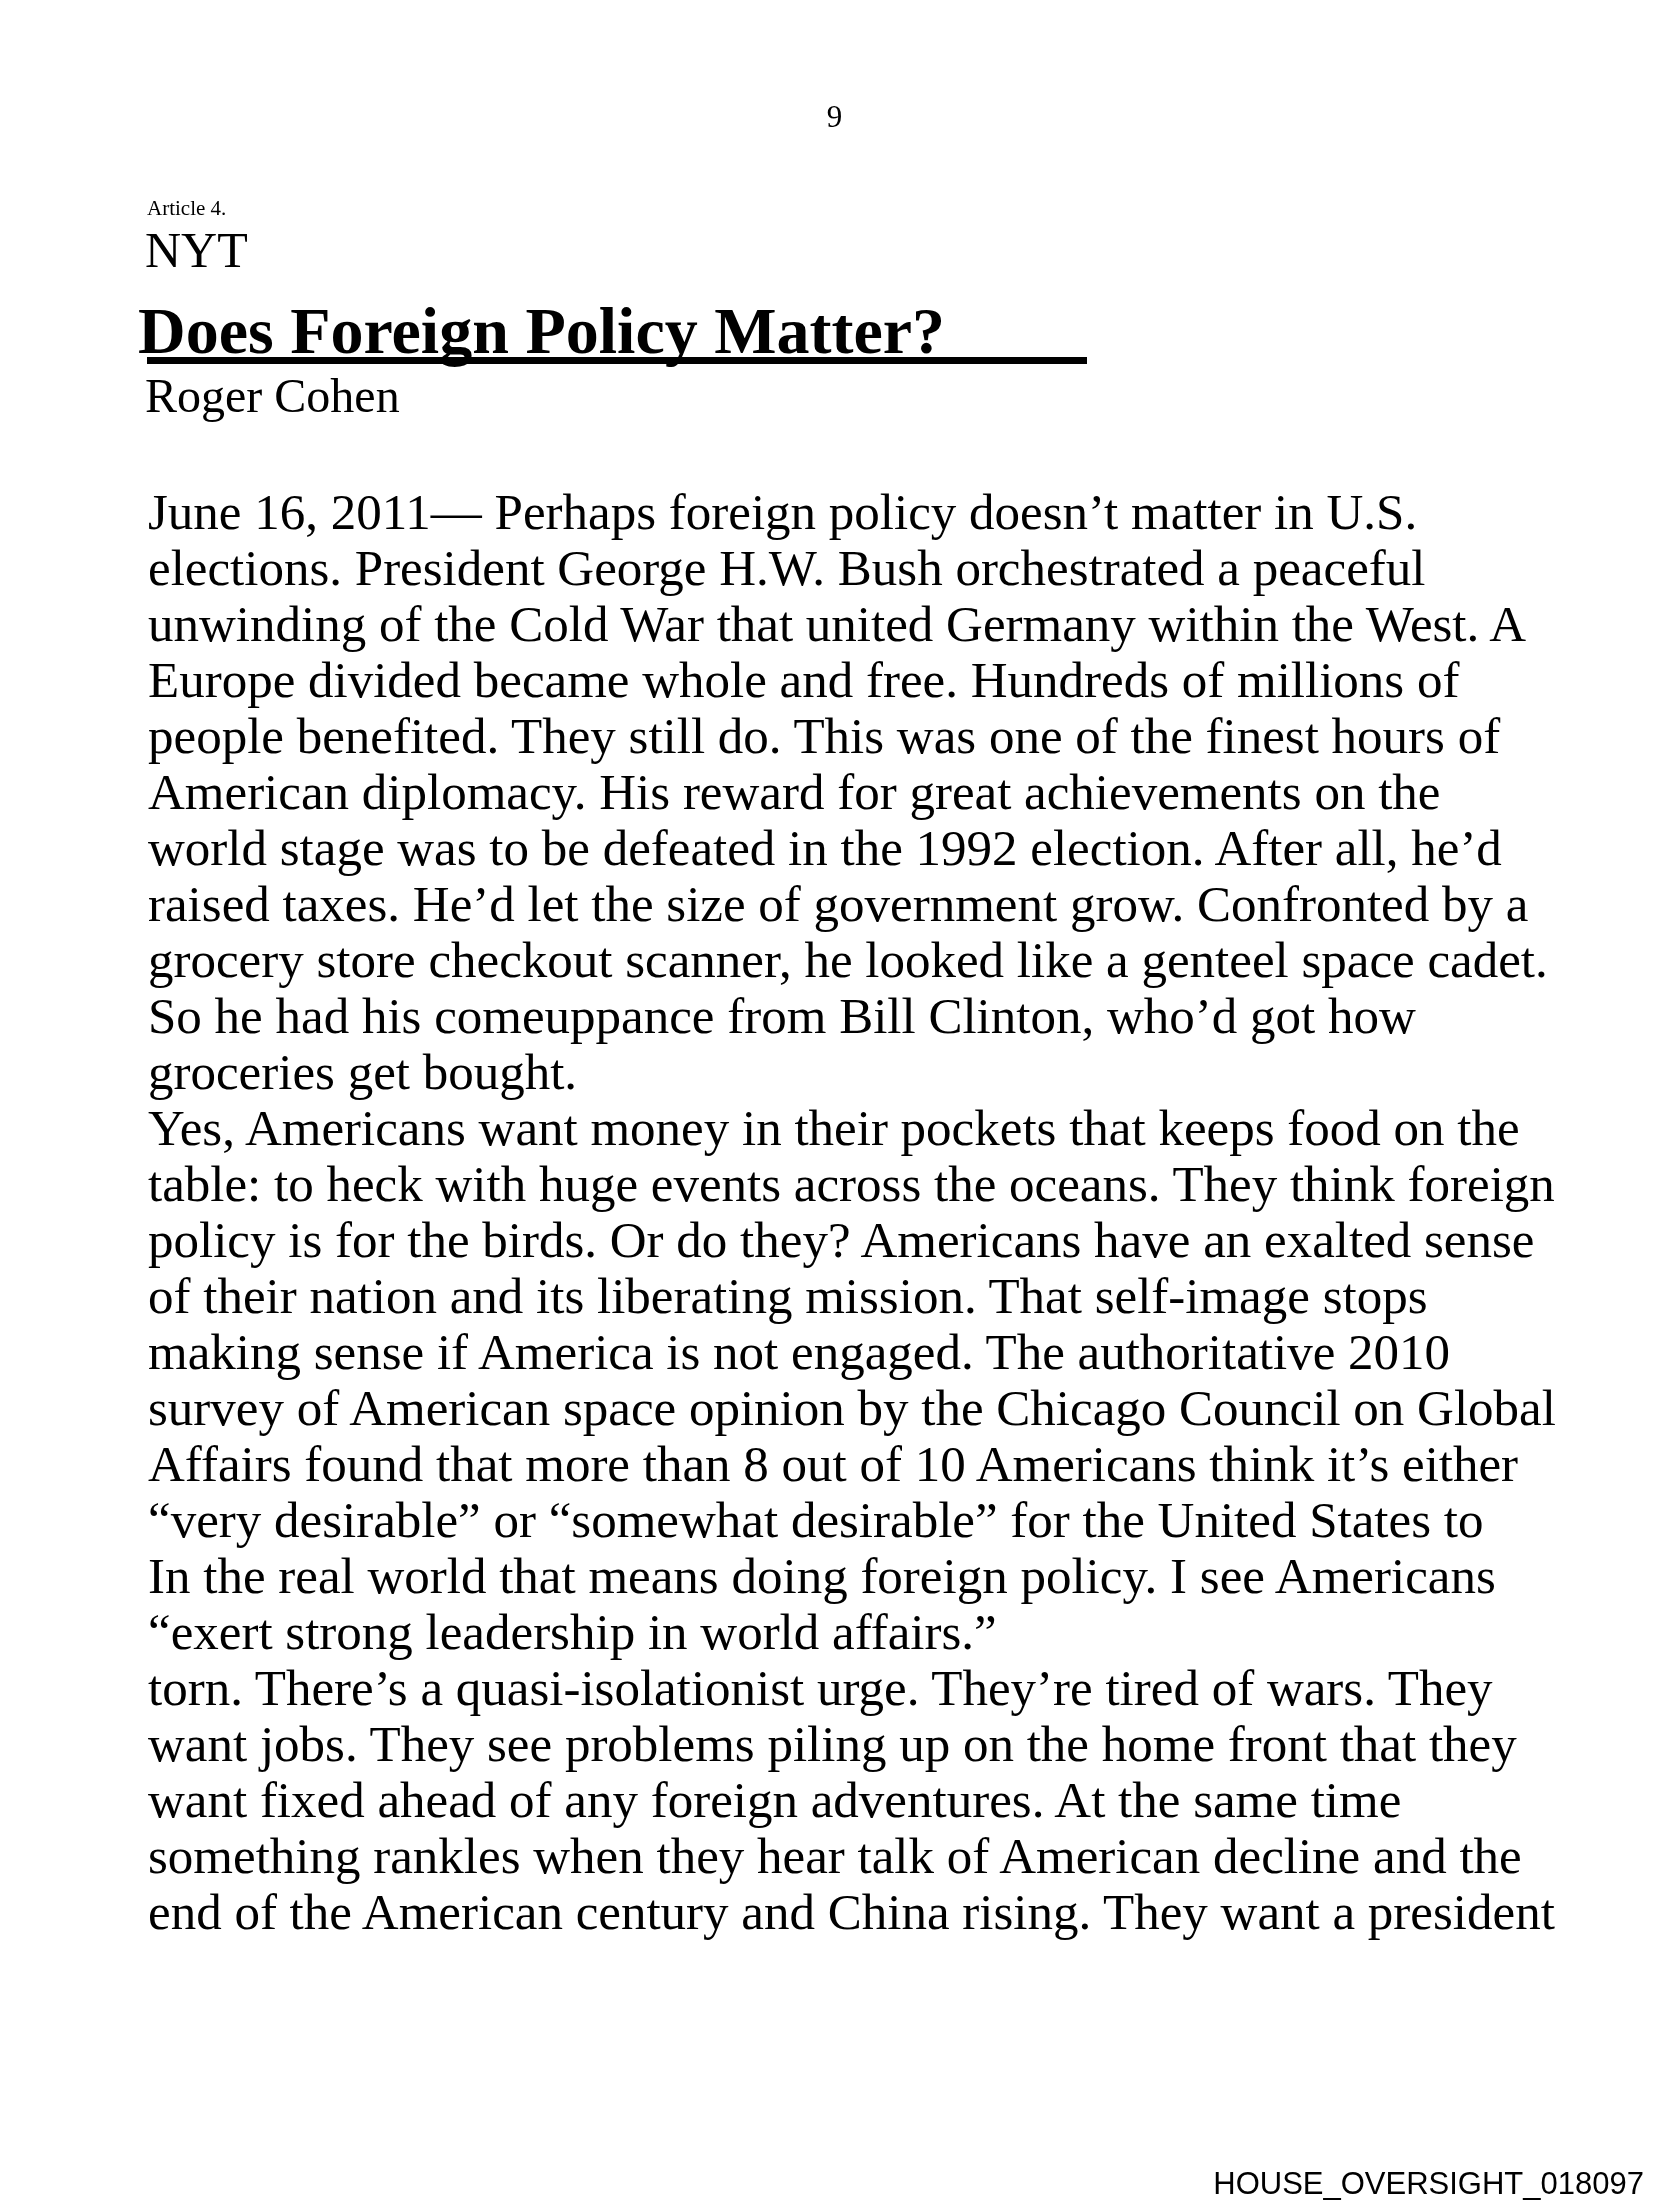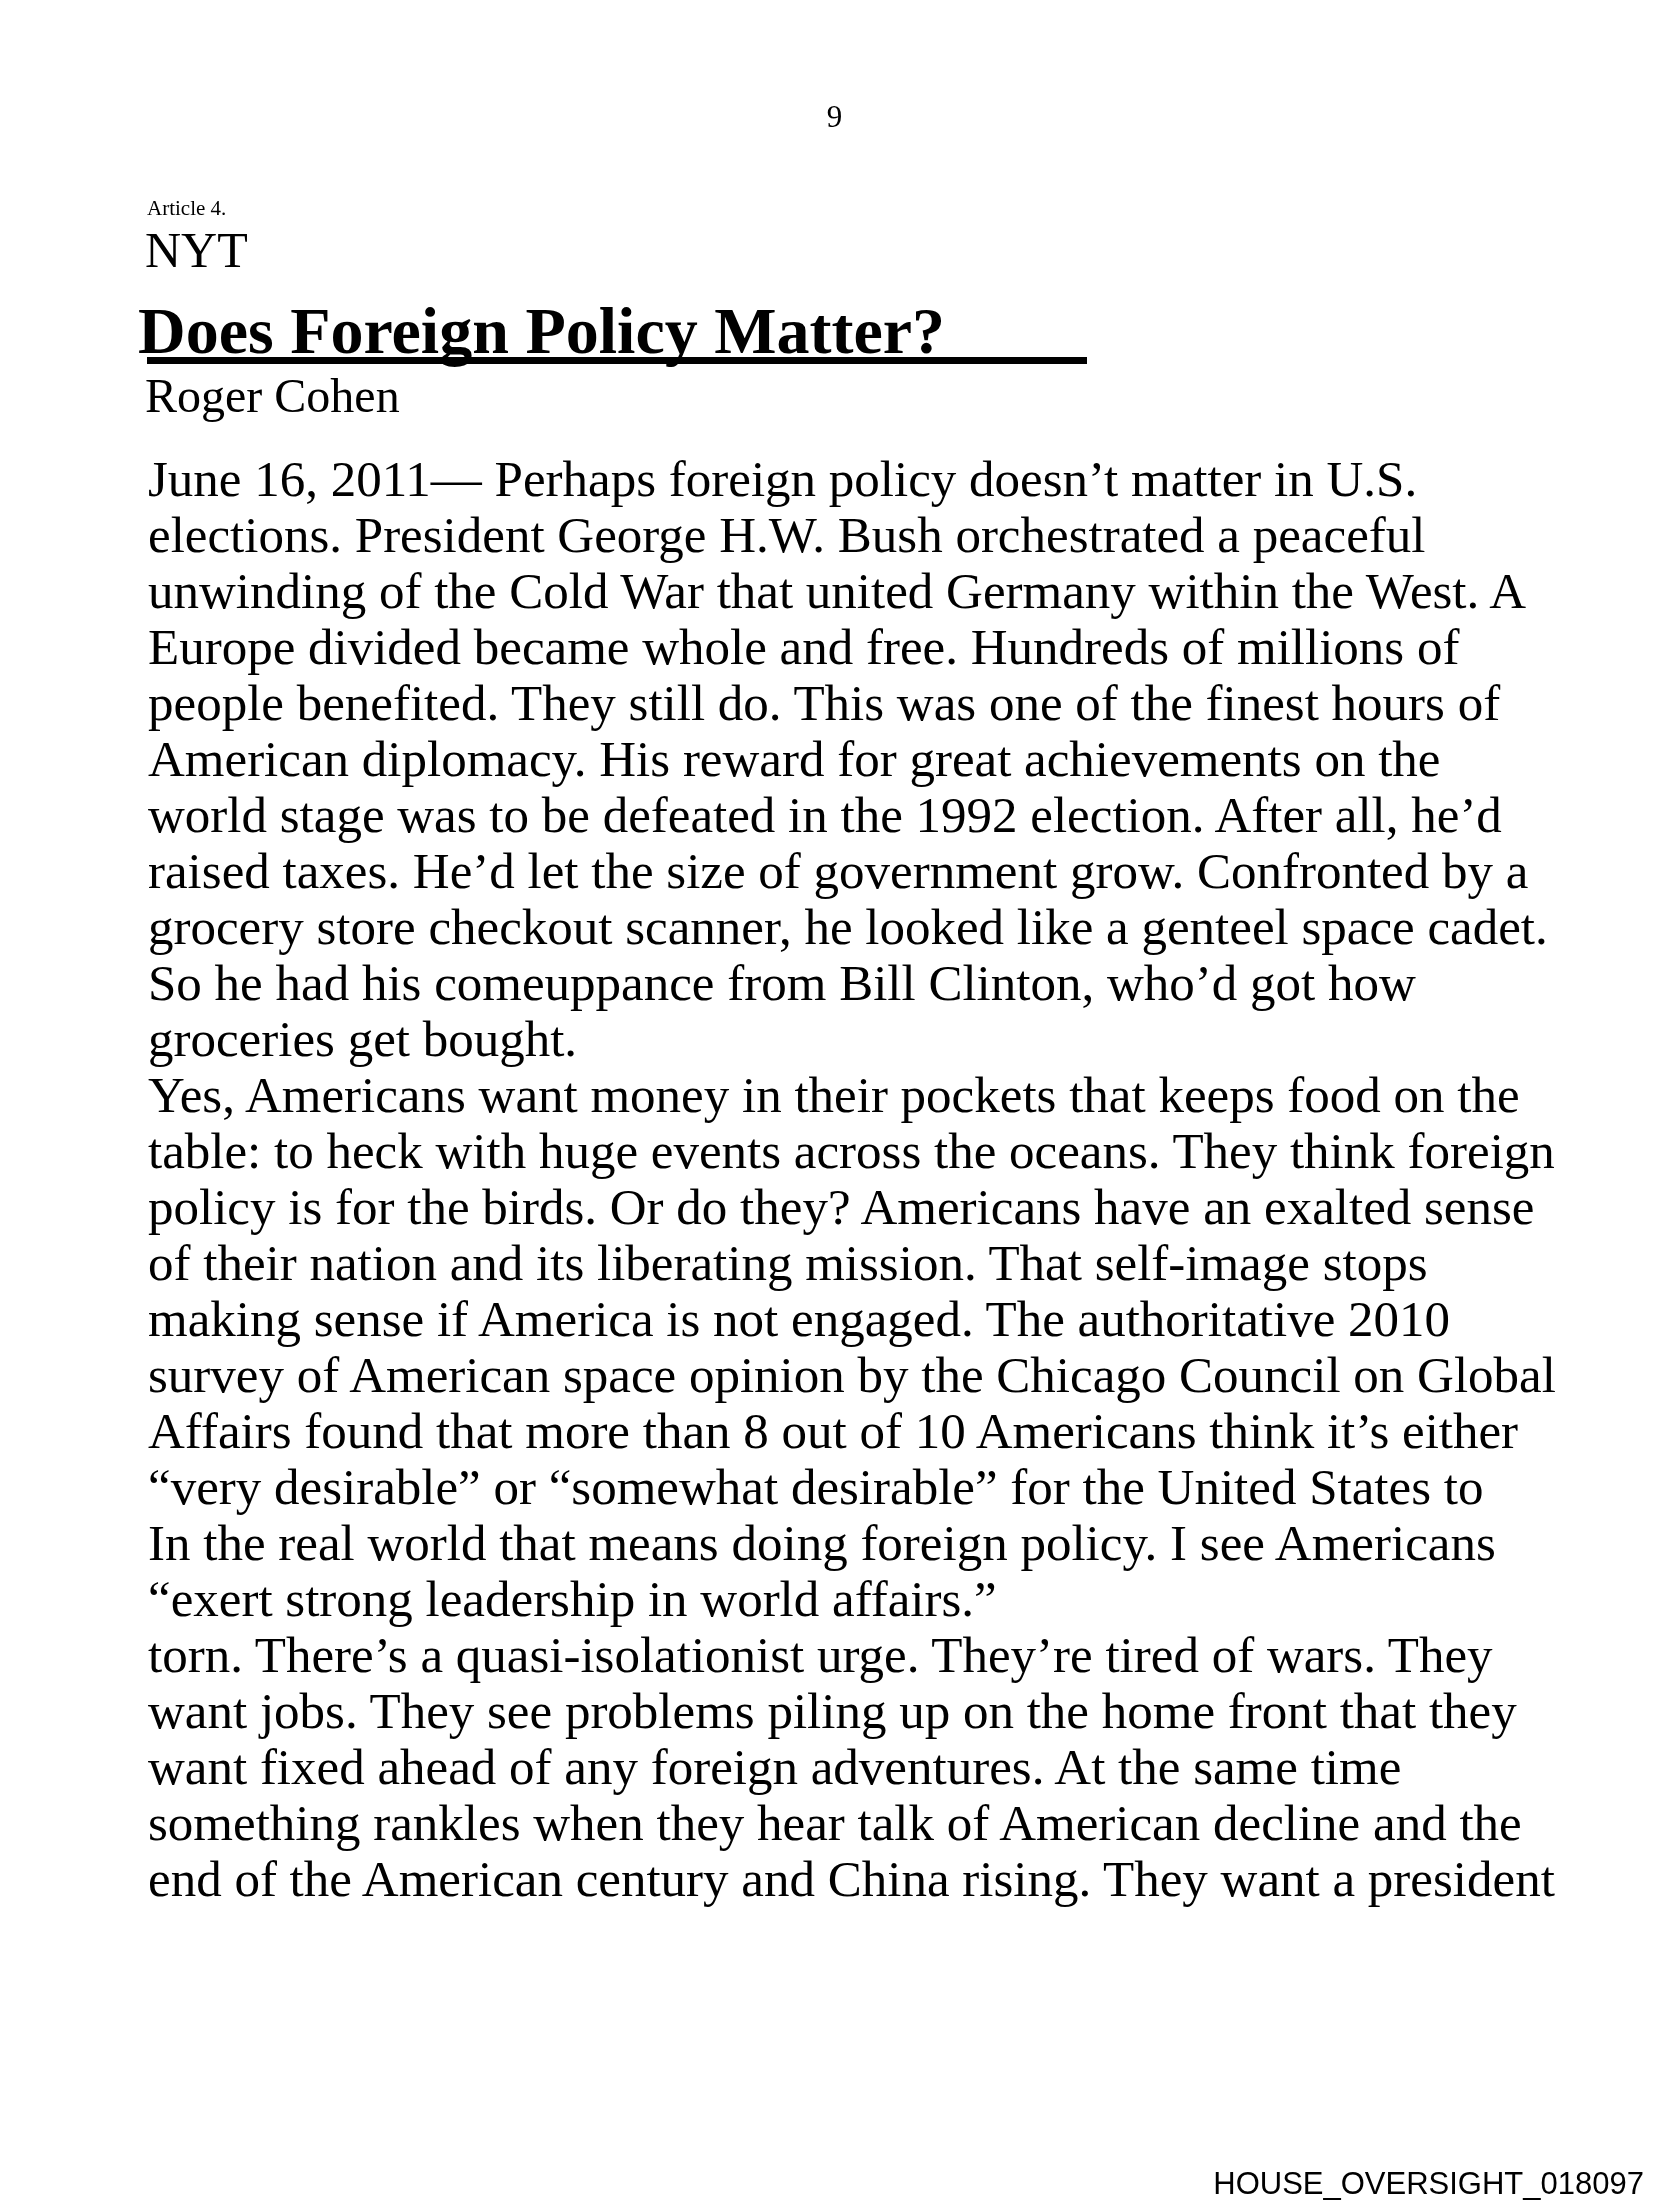--- a/index.html
+++ b/index.html
@@ -59,21 +59,21 @@
     .author {
       position: absolute;
       left: 145px;
       top: 368px;
       font-size: 48px;
       line-height: 55px;
     }
     .body {
       position: absolute;
       left: 148px;
-      top: 451px;
+      top: 484px;
       width: 1440px;
       font-size: 51px;
       line-height: 56px;
       font-family: Liberation Serif, serif;
     }
     .line {
       display: block;
       white-space: nowrap;
       height: 56px;
     }

